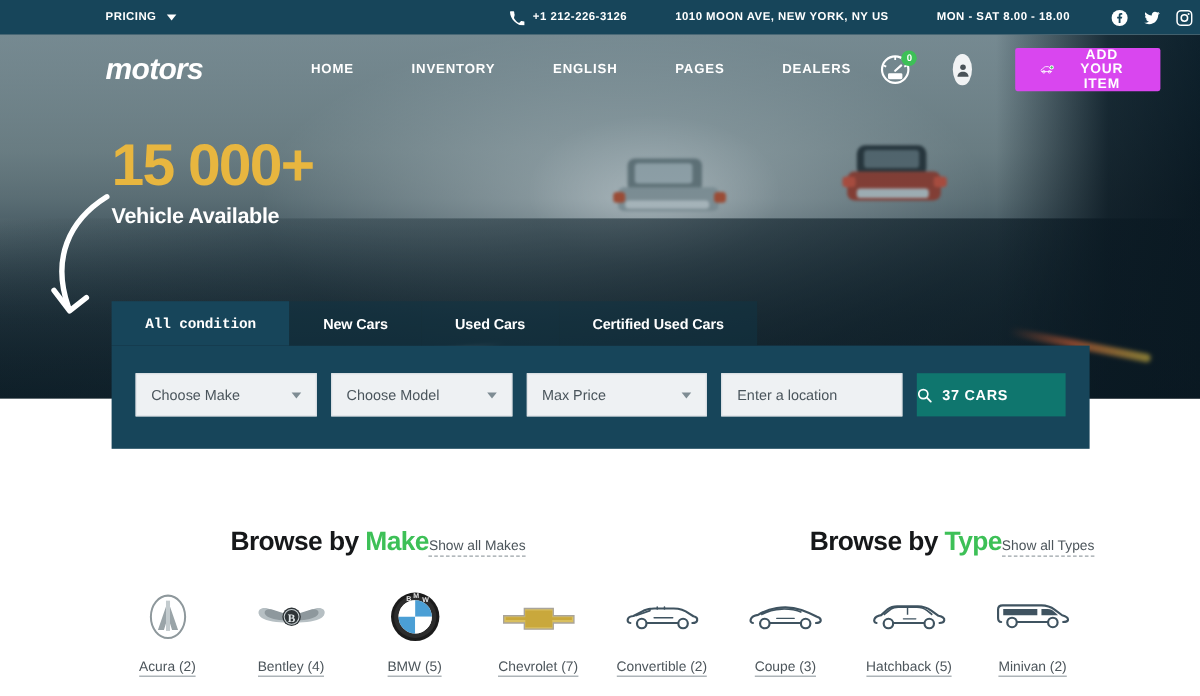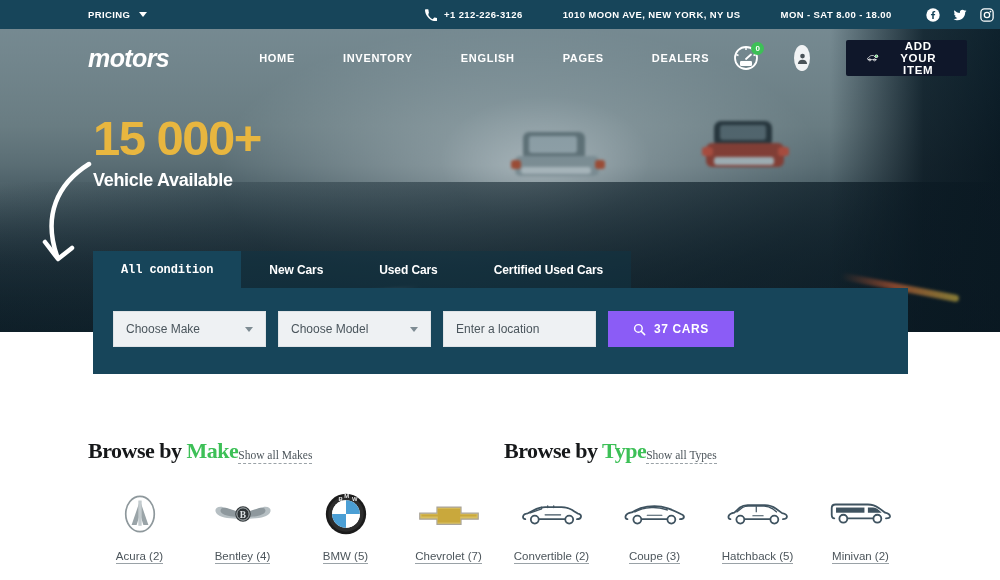--- a/index.html
+++ b/index.html
@@ -106,21 +106,21 @@
     background: #3dc057; color: #fff; font-size: 8px; font-weight: bold;
     width: 13px; height: 13px; border-radius: 50%;
     display: flex; align-items: center; justify-content: center;
   }
   .avatar {
     width: 26px; height: 26px; border-radius: 50%;
     background: #f1f3f4; margin-left: 35px;
     display: flex; align-items: center; justify-content: center; cursor: pointer;
   }
   .btn-add {
-    margin-left: 36px; background: #0f172a; color: #fff;
+    margin-left: 36px; background: #d946ef; color: #fff;
     height: 36px; border: none; border-radius: 2px;
     display: flex; align-items: center; gap: 11px;
     padding: 0 21px; font-size: 11.5px; font-weight: bold;
     letter-spacing: .7px; cursor: pointer;
     font-family: "Liberation Sans", sans-serif;
   }
 
   
   .headline { position: relative; z-index: 4; margin: 27px 0 0 93px; }
   .h-big {
@@ -159,35 +159,34 @@
   .f-model { width: 153px; }
   .f-price { width: 153px; }
   .f-loc { width: 153px; }
   .caret-dn {
     width: 0; height: 0;
     border-left: 4px solid transparent;
     border-right: 4px solid transparent;
     border-top: 5px solid #7e8c93;
   }
   .btn-search {
-    width: 126px; height: 36px; background: #8b5cf6; border: none;
+    width: 126px; height: 36px; background: #0f766e; border: none;
     color: #fff; font-size: 12px; font-weight: bold; letter-spacing: .6px;
-    display: flex; align-items: center; justify-content: center; gap: 8px;
+    display: flex; align-items: center; gap: 8px;
     cursor: pointer; font-family: "Liberation Sans", sans-serif;
   }
 
   
   .browse {
     display: flex; padding: 0 88px; margin-top: 106px;
   }
   .browse-col { width: 50%; }
   .browse-head {
-    display: flex; align-items: flex-end; justify-content: flex-start;
+    display: flex; align-items: flex-end; justify-content: flex-end;
     padding-right: 62px;
-    font-family: Liberation Serif, serif;
   }
   .browse-col + .browse-col .browse-head { padding-right: 0; padding-left: 4px; }
   .bh-title { font-size: 22px; font-weight: bold; color: #16181a; letter-spacing: -.5px; }
   .bh-title .accent { color: #3dc057; }
   .bh-link {
     font-size: 11.5px; color: #4c555b; text-decoration: none;
     border-bottom: 1px dashed #9aa2a7; padding-bottom: 2px; cursor: pointer;
   }
   .tiles { display: flex; margin-top: 27px; }
   .tile {
@@ -328,20 +327,24 @@
   </div>
   <div class="panel-body">
     <div class="field f-make">
       <span>Choose Make</span>
       <span class="caret-dn"></span>
     </div>
     <div class="field f-model">
       <span>Choose Model</span>
       <span class="caret-dn"></span>
     </div>
+    <div class="field f-price">
+      <span>Max Price</span>
+      <span class="caret-dn"></span>
+    </div>
     <div class="field f-loc">
       <span>Enter a location</span>
     </div>
     <button class="btn-search">
       <svg width="13" height="13" viewBox="0 0 24 24">
         <circle cx="10" cy="10" r="7" fill="none" stroke="#fff" stroke-width="2.6"></circle>
         <line x1="15.2" y1="15.2" x2="21.5" y2="21.5" stroke="#fff" stroke-width="2.8" stroke-linecap="round"></line>
       </svg>
       <span>37 CARS</span>
     </button>

